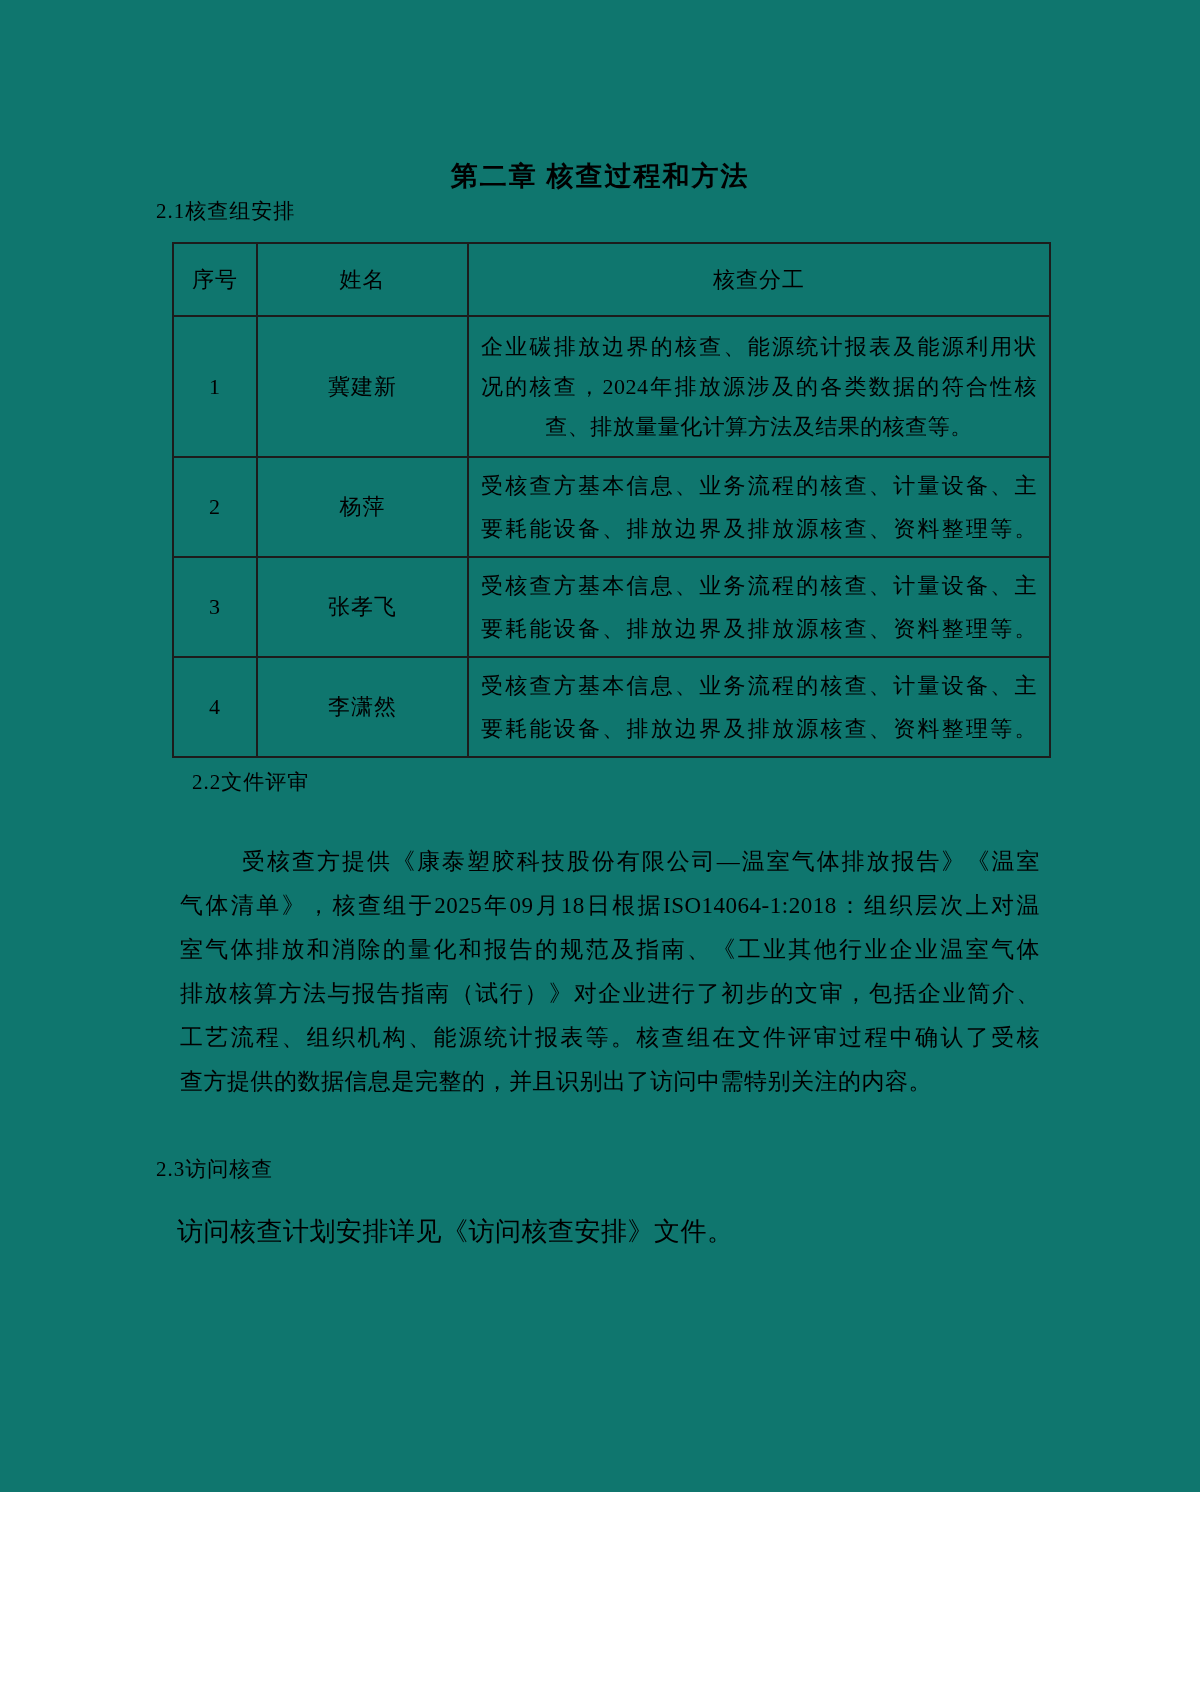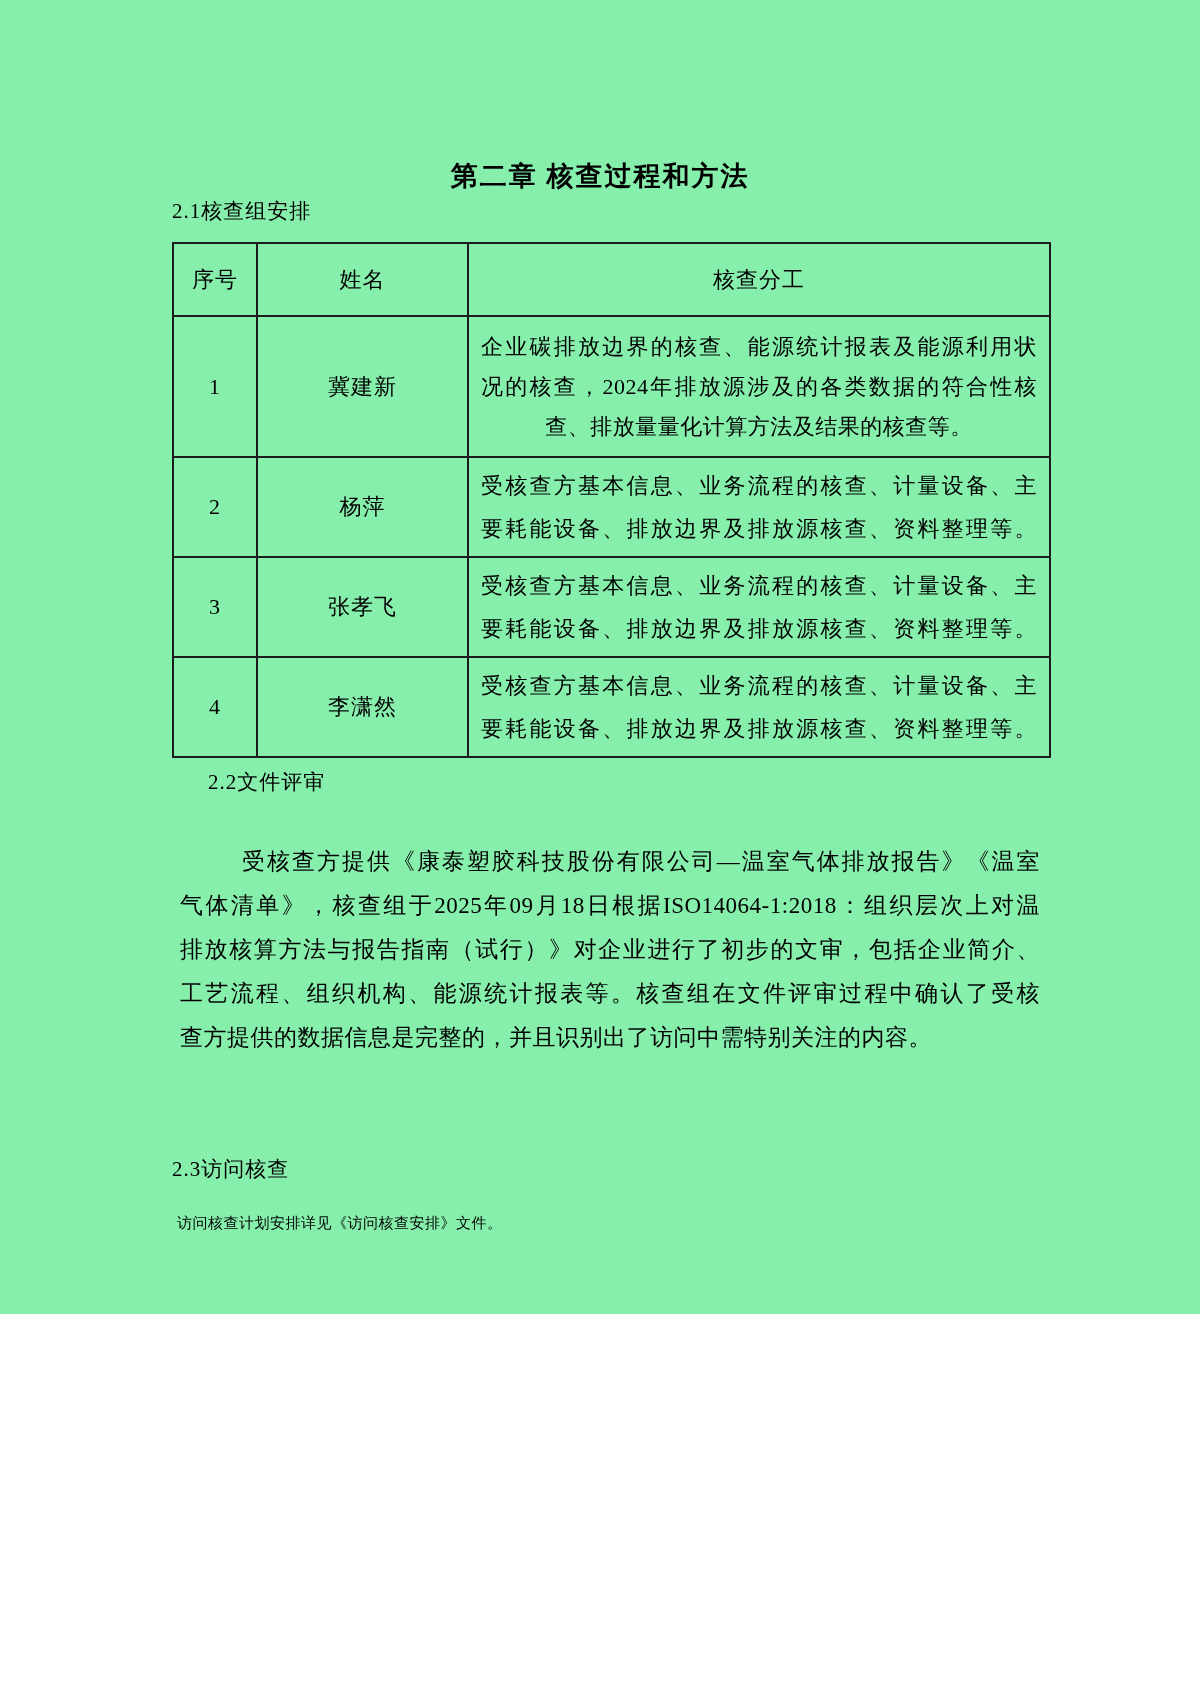--- a/index.html
+++ b/index.html
@@ -1,39 +1,39 @@
 <!DOCTYPE html>
 <html><head>
 <meta charset="utf-8">
 <style>
   * { margin: 0; padding: 0; box-sizing: border-box; }
   html, body { background: #ffffff; }
   .page {
     position: relative;
     width: 1200px;
-    height: 1314px;
+    height: 1492px;
     margin: 0 auto;
-    background: #86efac;
+    background: #0f766e;
     color: #000000;
     font-family: "Liberation Serif", "DejaVu Serif", serif;
     overflow: hidden;
   }
   .doc-title {
     position: absolute;
     top: 158px;
     left: 0;
     width: 100%;
     text-align: center;
     font-size: 27px;
     font-weight: bold;
     letter-spacing: 2px;
   }
   .sec-heading {
     position: absolute;
-    left: 172px;
+    left: 156px;
     font-size: 21px;
     letter-spacing: 1px;
     white-space: nowrap;
     text-align: center;
   }
   .h21 { top: 197px; }
   .h22 { top: 768px; margin-left: 36px; }
   .h23 { top: 1155px; }
 
   table.team-table {
@@ -89,21 +89,21 @@
   }
   .para-line.first { text-indent: 62px; }
   .para-line.last {
     text-align: left;
     text-align-last: left;
   }
   .visit-line {
     position: absolute;
     top: 1214px;
     left: 177px;
-    font-size: 15px;
+    font-size: 26px;
     letter-spacing: 0.5px;
     white-space: nowrap;
   }
   .page-number {
     position: absolute;
     top: 1588px;
     left: 0;
     width: 100%;
     text-align: center;
     font-size: 19px;
@@ -166,20 +166,21 @@
         </td>
       </tr>
     </tbody>
   </table>
 
   <div class="sec-heading h22">2.2文件评审</div>
 
   <div class="review-para">
     <div class="para-line first">受核查方提供《康泰塑胶科技股份有限公司—温室气体排放报告》《温室</div>
     <div class="para-line">气体清单》，核查组于2025年09月18日根据ISO14064-1:2018：组织层次上对温</div>
+    <div class="para-line">室气体排放和消除的量化和报告的规范及指南、《工业其他行业企业温室气体</div>
     <div class="para-line">排放核算方法与报告指南（试行）》对企业进行了初步的文审，包括企业简介、</div>
     <div class="para-line">工艺流程、组织机构、能源统计报表等。核查组在文件评审过程中确认了受核</div>
     <div class="para-line last">查方提供的数据信息是完整的，并且识别出了访问中需特别关注的内容。</div>
   </div>
 
   <div class="sec-heading h23">2.3访问核查</div>
 
   <div class="visit-line">访问核查计划安排详见《访问核查安排》文件。</div>
 
   <div class="page-number">8</div>

